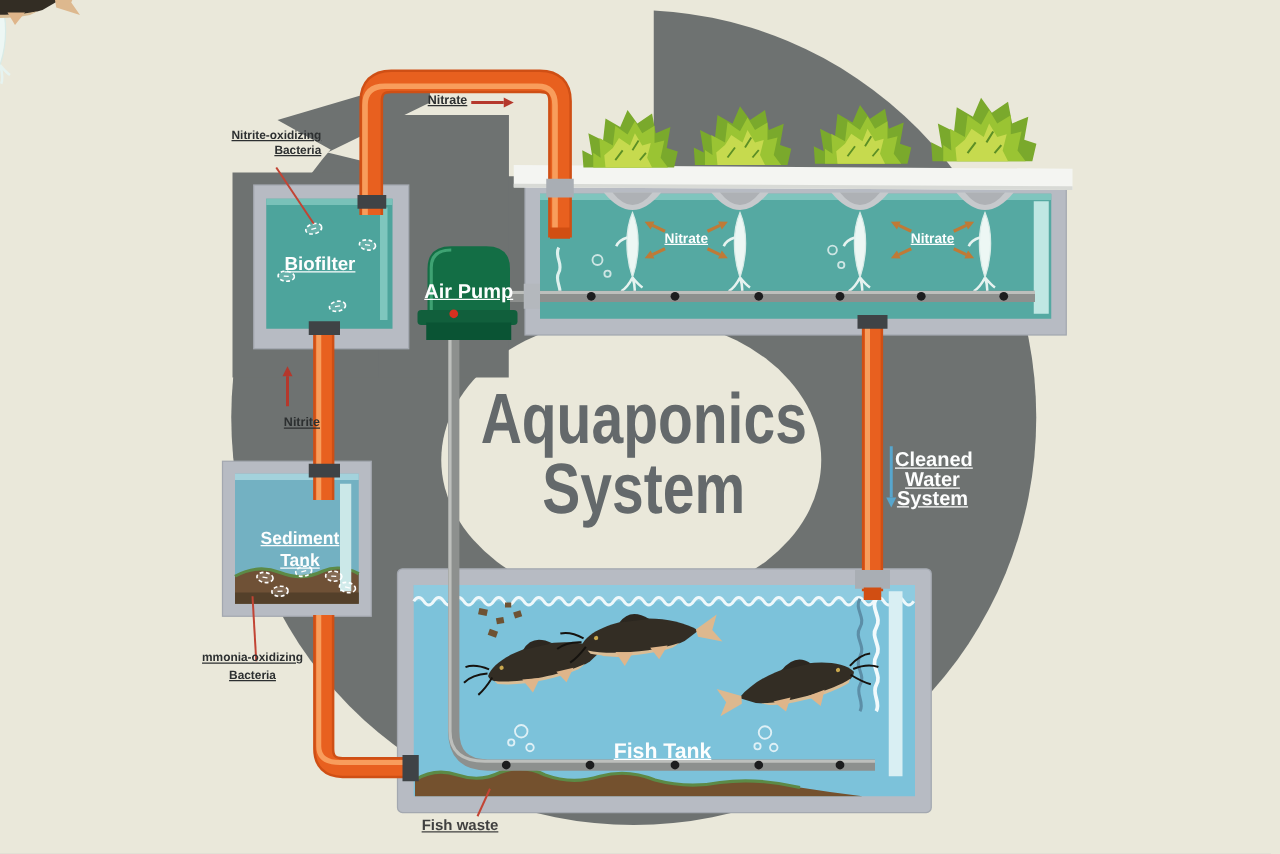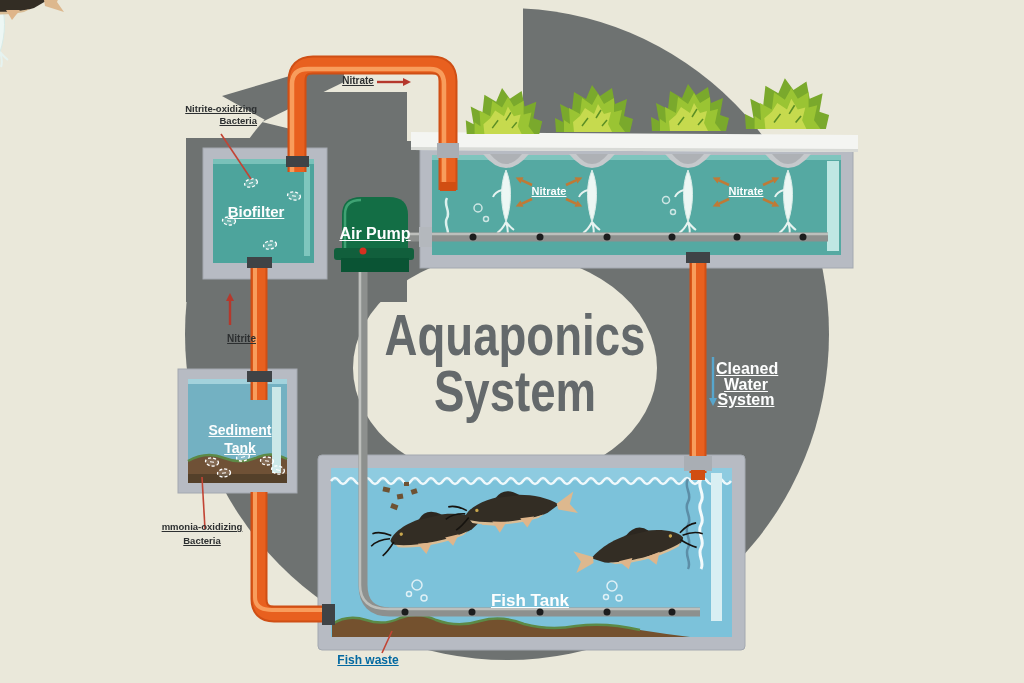--- a/index.html
+++ b/index.html
@@ -4,21 +4,21 @@
 <style>
   html,body{margin:0;padding:0;background:#c8c8c8;}
   #stage{position:relative;width:1024px;height:683px;overflow:hidden;background:#eae8da;
          font-family:"Liberation Sans","DejaVu Sans",sans-serif;}
   #art{position:absolute;left:0;top:0;}
   .lbl{position:absolute;font-weight:bold;text-align:center;white-space:nowrap;text-decoration:underline;}
   .title-line{position:absolute;font-weight:bold;color:#64696b;font-size:57px;line-height:1;
               width:420px;text-align:center;transform:scaleX(0.8);transform-origin:center;}
   .white{color:#fdfefe;}
   .dark{color:#2c2f30;}
-  .gray{color:#0369a1;}
+  .gray{color:#404040;}
 </style>
 </head>
 <body>
 
 <div id="stage">
 
 <svg id="art" width="1024" height="683" viewBox="0 0 1024 683">
 
   <rect x="0" y="0" width="1024" height="683" fill="#eae8da"></rect>
 

